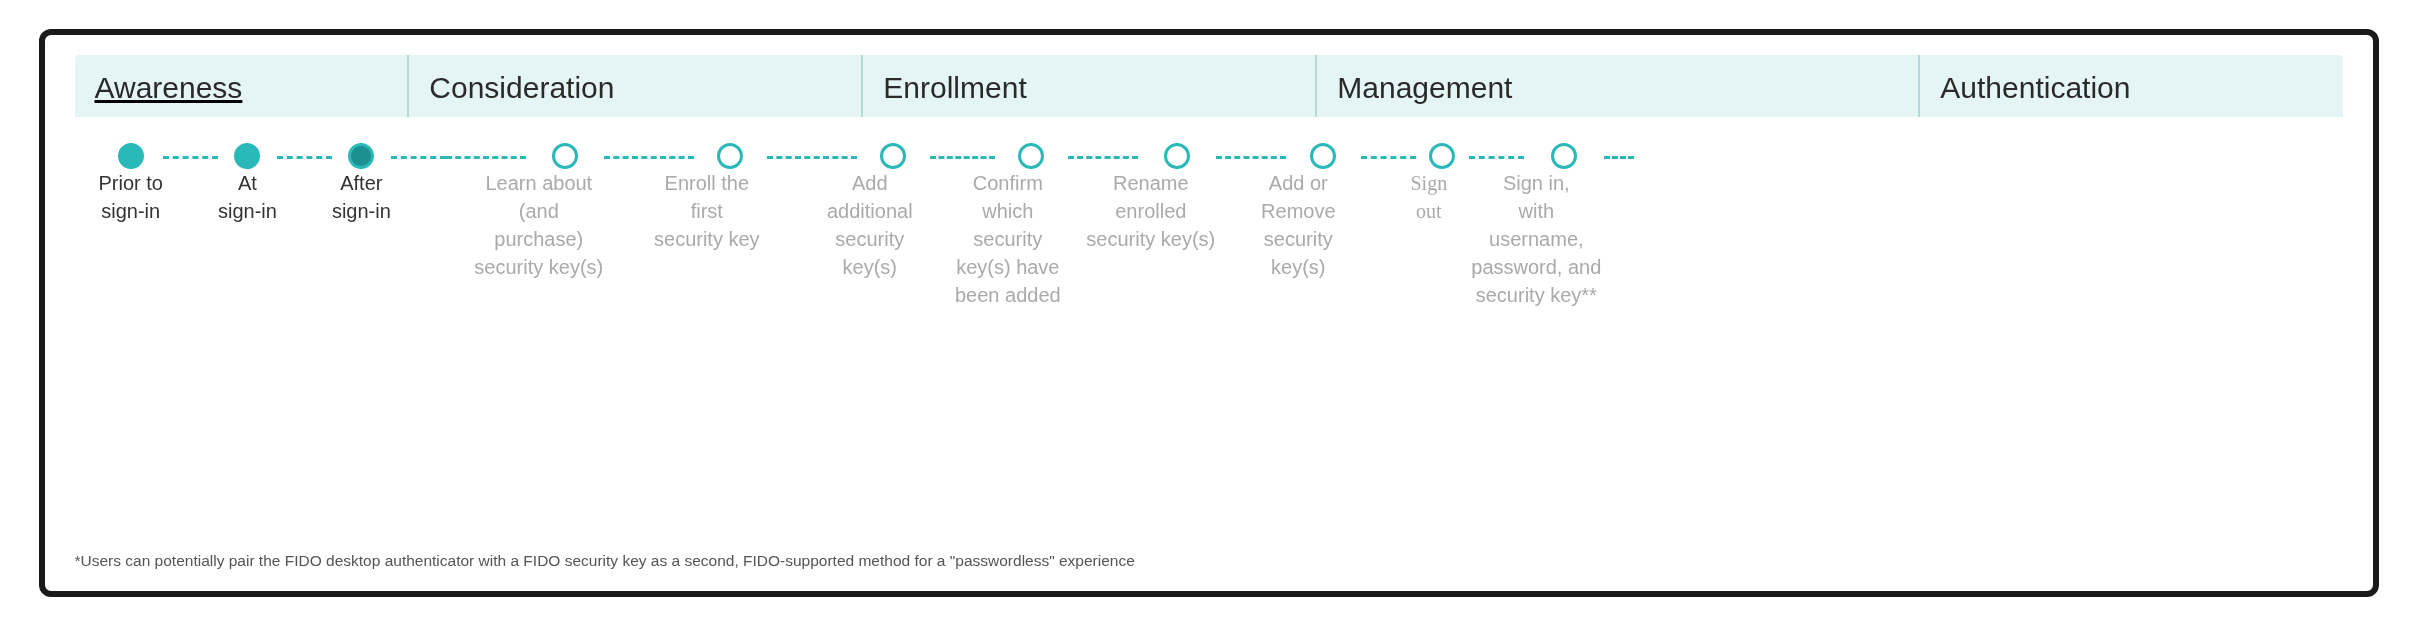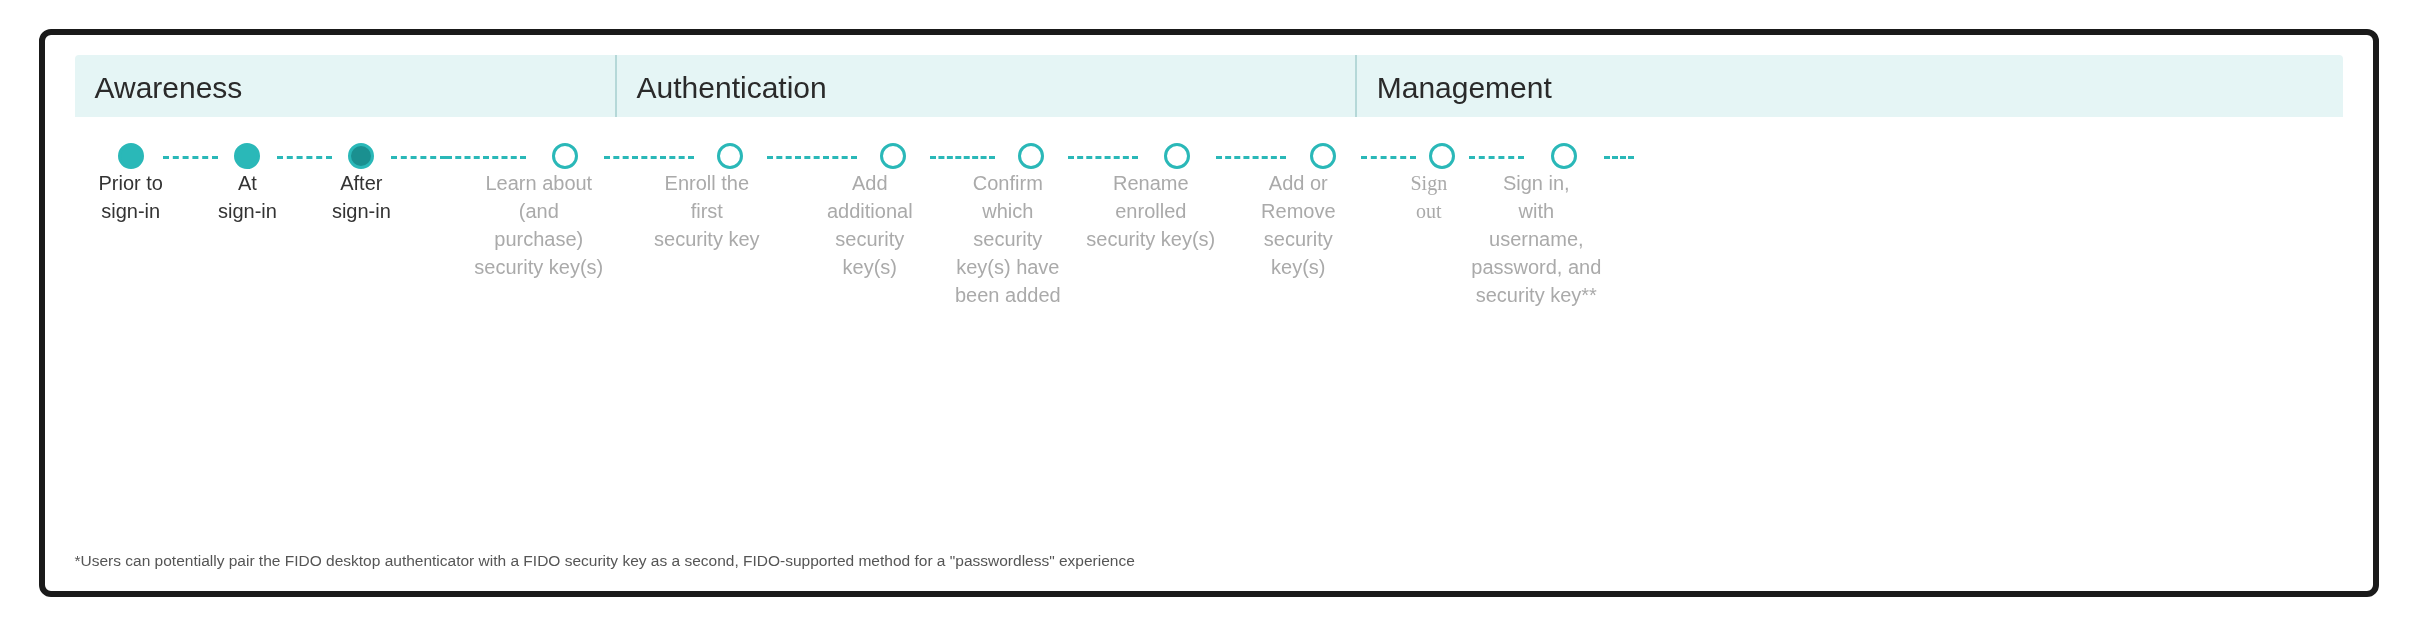--- a/index.html
+++ b/index.html
@@ -52,21 +52,21 @@
     }
     .seg + .seg {
       border-left: 2px solid #b5d8d8;
     }
     .seg-title {
       font-size: 30px;
       color: #2a2a2a;
       font-weight: 300;
       white-space: nowrap;
     }
-    .seg.awareness { flex: 2.1; }
+    .seg.awareness { flex: 2.1; text-decoration: underline; }
     .seg.consideration { flex: 2.9; }
     .seg.enrollment { flex: 2.9; }
     .seg.management { flex: 3.9; text-align: right; }
     .seg.authentication { flex: 2.7; }
 
     
     .tl-container {
       display: flex;
       align-items: flex-start;
       padding: 26px 24px 0 24px;
@@ -108,24 +108,30 @@
 <body>
 
 <div class="outer-border">
   <div class="main-content">
 
     <div class="seg-header">
       <div class="seg awareness">
         <span class="seg-title">Awareness</span>
       </div>
       <div class="seg consideration">
-        <span class="seg-title">Authentication</span>
+        <span class="seg-title">Consideration</span>
+      </div>
+      <div class="seg enrollment">
+        <span class="seg-title">Enrollment</span>
       </div>
       <div class="seg management">
         <span class="seg-title">Management</span>
+      </div>
+      <div class="seg authentication">
+        <span class="seg-title">Authentication</span>
       </div>
     </div>
 
     <div class="tl-container">
 
       <div class="tl-node-wrap">
         <div class="tl-circ f1"></div>
         <div class="tl-node-lbl active">Prior to<br>sign-in</div>
       </div>
 

